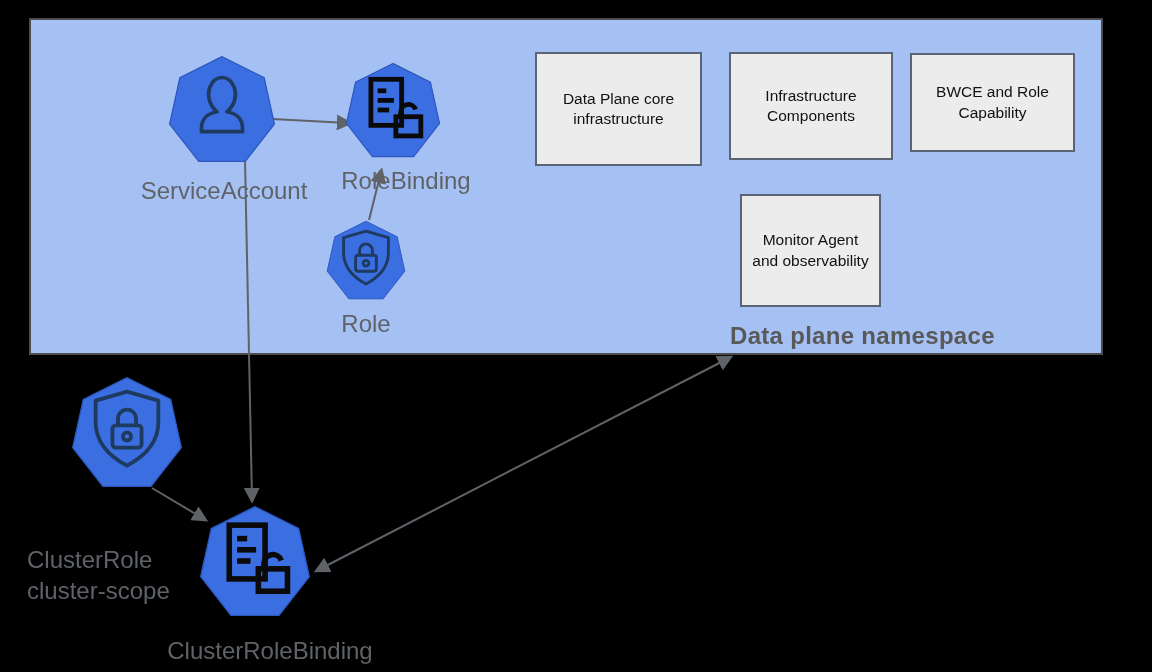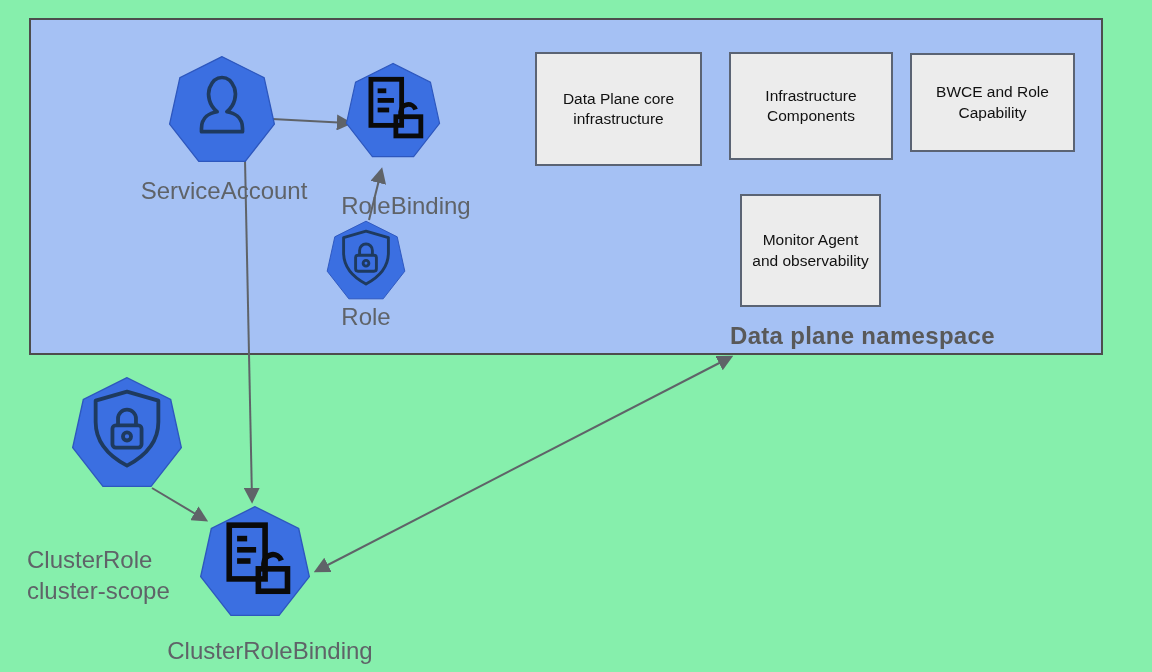--- a/index.html
+++ b/index.html
@@ -1,17 +1,17 @@
 <!DOCTYPE html>
 <html><head>
 <meta charset="utf-8">
 <style>
   html,body{margin:0;padding:0;background:#ffffff;}
   .canvas{
-    position:relative;width:1152px;height:672px;background:#86efac;overflow:hidden;
+    position:relative;width:1152px;height:672px;background:#000000;overflow:hidden;
     font-family:"Liberation Sans",sans-serif;
   }
   .namespace{
     position:absolute;left:29px;top:18px;width:1074px;height:337px;
     background:#a5c1f4;border:2px solid #4d4d4d;box-sizing:border-box;
   }
   .infra-box{
     position:absolute;background:#ececec;border:2px solid #5b6474;box-sizing:border-box;
     display:flex;align-items:center;justify-content:center;text-align:center;
     color:#111111;font-size:15.5px;line-height:1.32;
@@ -82,34 +82,34 @@
       <g fill="none" stroke="#0a0a0a" stroke-width="5">
         <rect x="27" y="18" width="32" height="48"></rect>
         <line x1="34" y1="30" x2="43" y2="30"></line>
         <line x1="34" y1="40" x2="51" y2="40"></line>
         <line x1="34" y1="50" x2="46" y2="50"></line>
         <rect x="53" y="57" width="26" height="20"></rect>
         <path d="M58,57 L58,52 A8,8 0 0 1 73.5,49.5"></path>
       </g>
     </svg>
   </div>
-  <div class="node-label centered" style="left:316px;top:166px;width:180px;margin-top:25px;">RoleBinding</div>
+  <div class="node-label centered" style="left:316px;top:166px;width:180px;">RoleBinding</div>
 
   <div class="node" style="left:326px;top:220px;width:80px;height:80px;">
     <svg viewBox="0 0 100 100" width="80" height="80">
       <polygon points="50,1.5 11,21 1.5,64 28.5,98.5 71.5,98.5 98.5,64 89,21" fill="#3b6fe1" stroke="#2d57be" stroke-width="1.2"></polygon>
       <g fill="none" stroke="#1e3a5f" stroke-width="3.6" stroke-linejoin="round">
         <path d="M50,14 L78,22 L78,41 C78,59 67,71 50,80 C33,71 22,59 22,41 L22,22 Z"></path>
         <rect x="37" y="44" width="26" height="20" rx="3"></rect>
         <path d="M42,44 L42,38 A8,8 0 0 1 58,38 L58,44"></path>
         <circle cx="50" cy="54" r="3.6"></circle>
       </g>
     </svg>
   </div>
-  <div class="node-label centered" style="left:286px;top:302px;width:160px;text-align:center;">Role</div>
+  <div class="node-label centered" style="left:286px;top:309px;width:160px;text-align:center;">Role</div>
 
   <div class="node" style="left:71px;top:376px;width:112px;height:112px;">
     <svg viewBox="0 0 100 100" width="112" height="112">
       <polygon points="50,1.5 11,21 1.5,64 28.5,98.5 71.5,98.5 98.5,64 89,21" fill="#3b6fe1" stroke="#2d57be" stroke-width="1.2"></polygon>
       <g fill="none" stroke="#1e3a5f" stroke-width="3.4" stroke-linejoin="round">
         <path d="M50,14 L78,22 L78,41 C78,59 67,71 50,80 C33,71 22,59 22,41 L22,22 Z"></path>
         <rect x="37" y="44" width="26" height="20" rx="3"></rect>
         <path d="M42,44 L42,38 A8,8 0 0 1 58,38 L58,44"></path>
         <circle cx="50" cy="54" r="3.6"></circle>
       </g>

